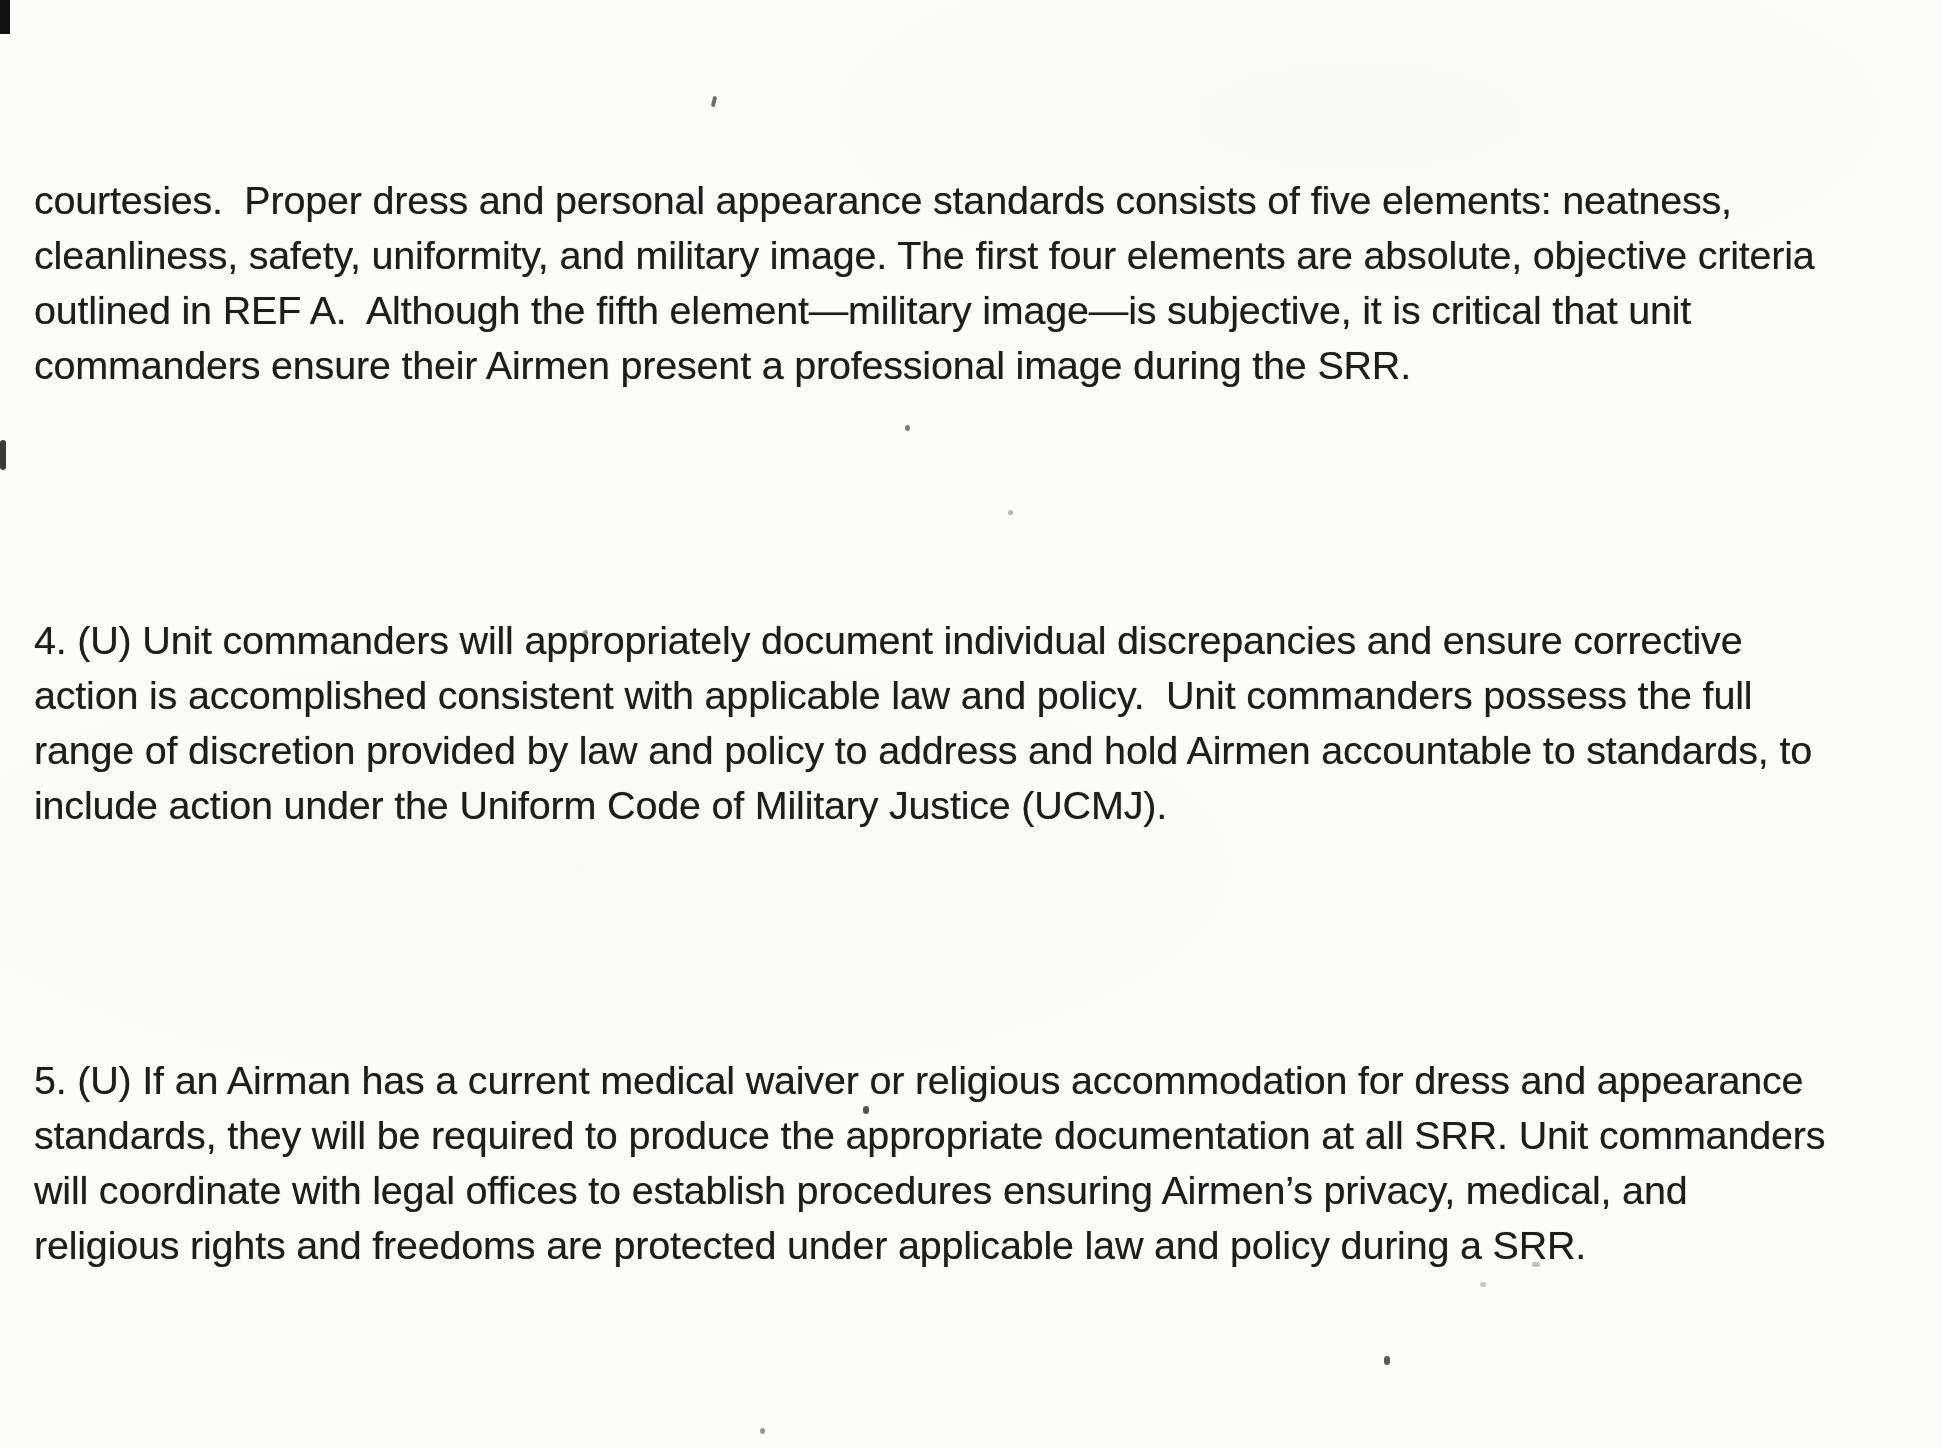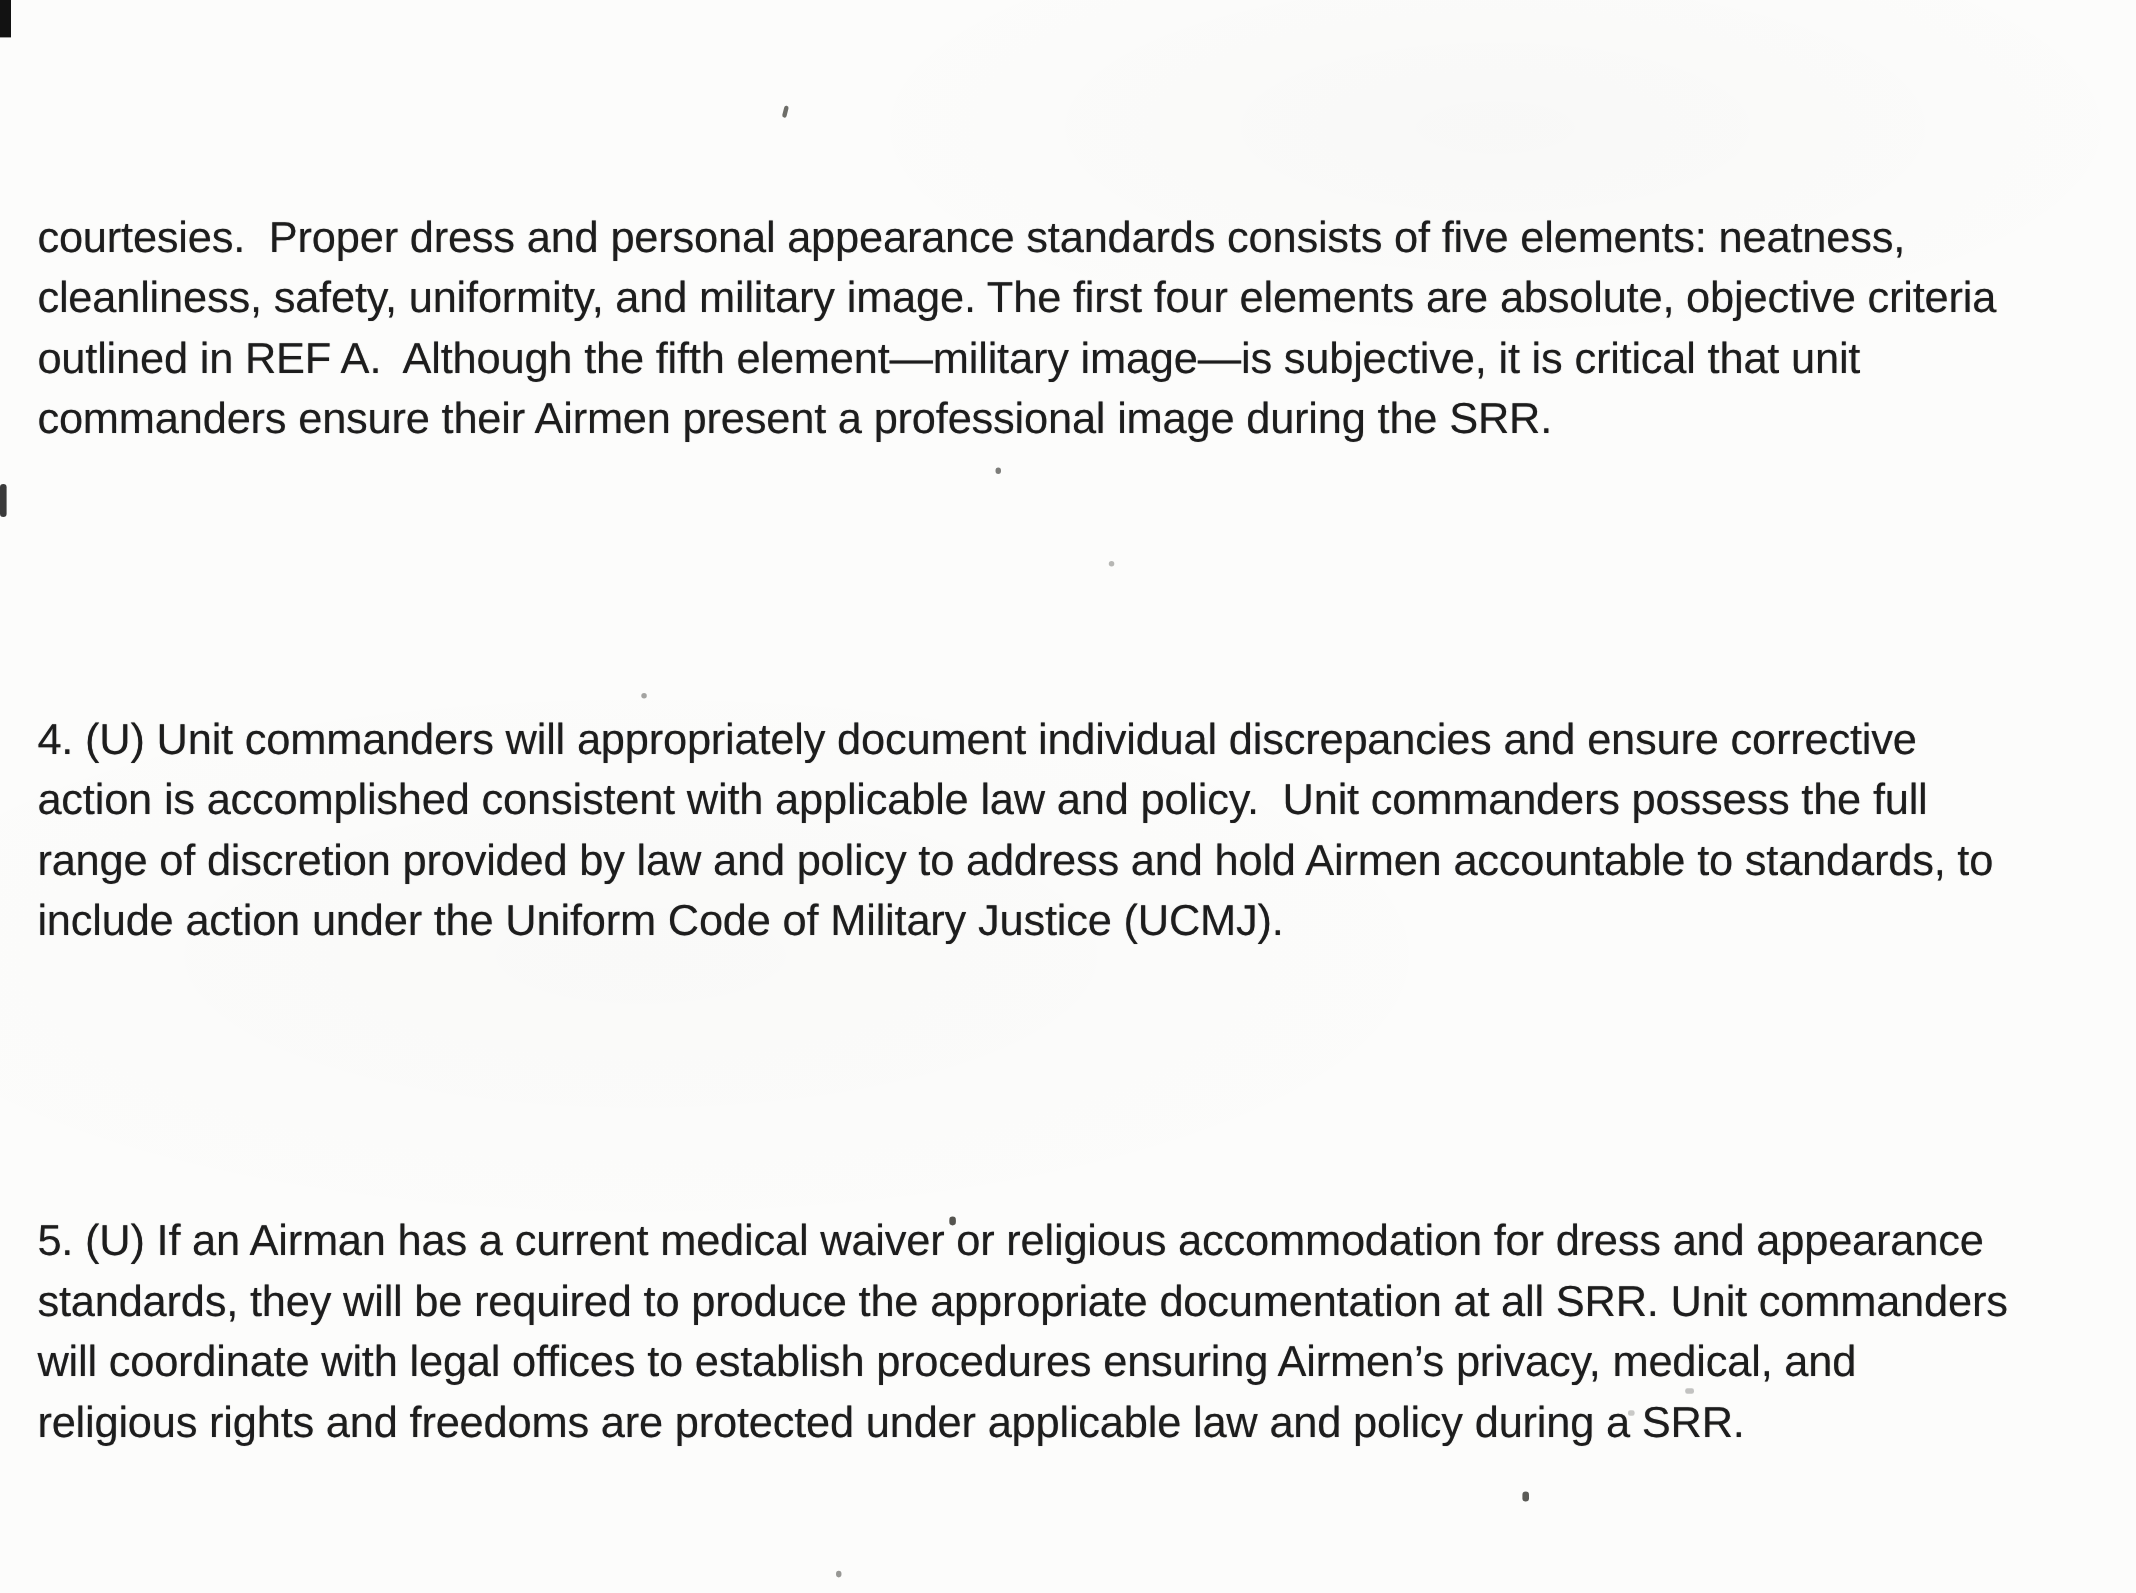--- a/index.html
+++ b/index.html
@@ -20,21 +20,21 @@
     position: absolute;
     left: 34px; top: 8px; right: 14px;
     font-family: "Liberation Sans", sans-serif;
     font-size: 39.5px;
     line-height: 55px;
     letter-spacing: -0.2px;
     color: #1d1d1d;
     white-space: pre;
     text-shadow: 0 0 0.8px rgba(25,25,25,0.55);
   }
-  .para { margin: 16px 0 55px 0; }
+  .para { margin: 0 0 55px 0; }
 
   
   .art { position: absolute; background: #111; }
   .art-corner-bar { left: 0; top: 0; width: 10px; height: 34px; background: #121212; }
   .art-edge-tick { left: 0; top: 440px; width: 6px; height: 30px; background: #3a3a3a; border-radius: 3px; }
   .speck { position: absolute; background: #7d7d7a; border-radius: 50%; }
   .speck-1 { left: 905px; top: 425px; width: 5px; height: 6px; }
   .speck-2 { left: 583px; top: 630px; width: 5px; height: 5px; opacity: .7; }
   .speck-3 { left: 863px; top: 1106px; width: 6px; height: 8px; background: #55544f; border-radius: 3px; }
   .speck-4 { left: 712px; top: 96px;  width: 4px; height: 11px; transform: rotate(14deg); background: #6d6d68; border-radius: 2px; }

